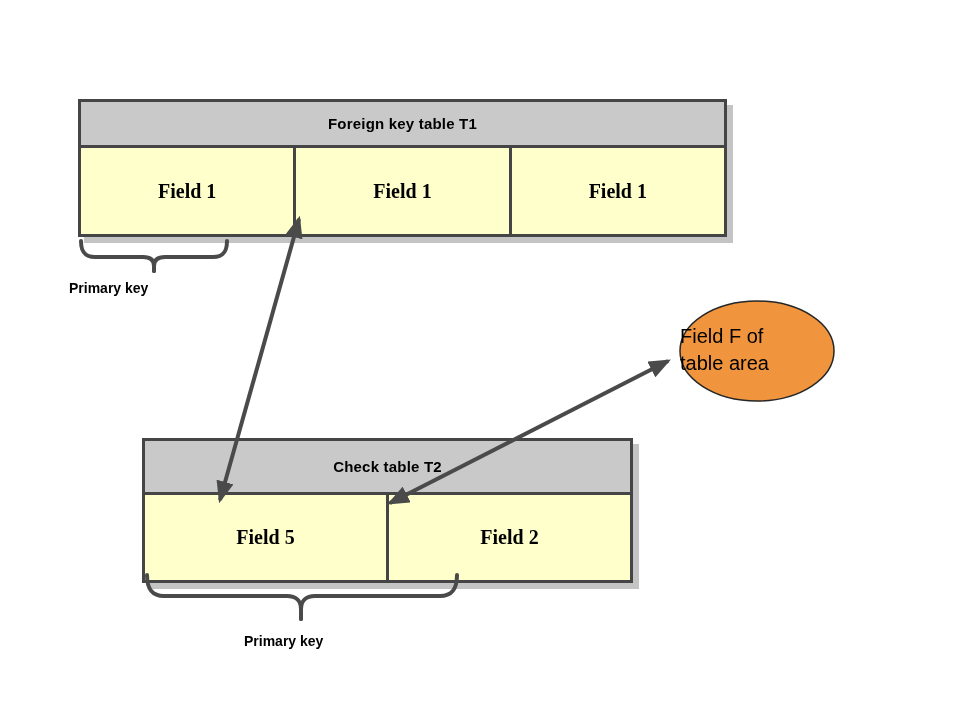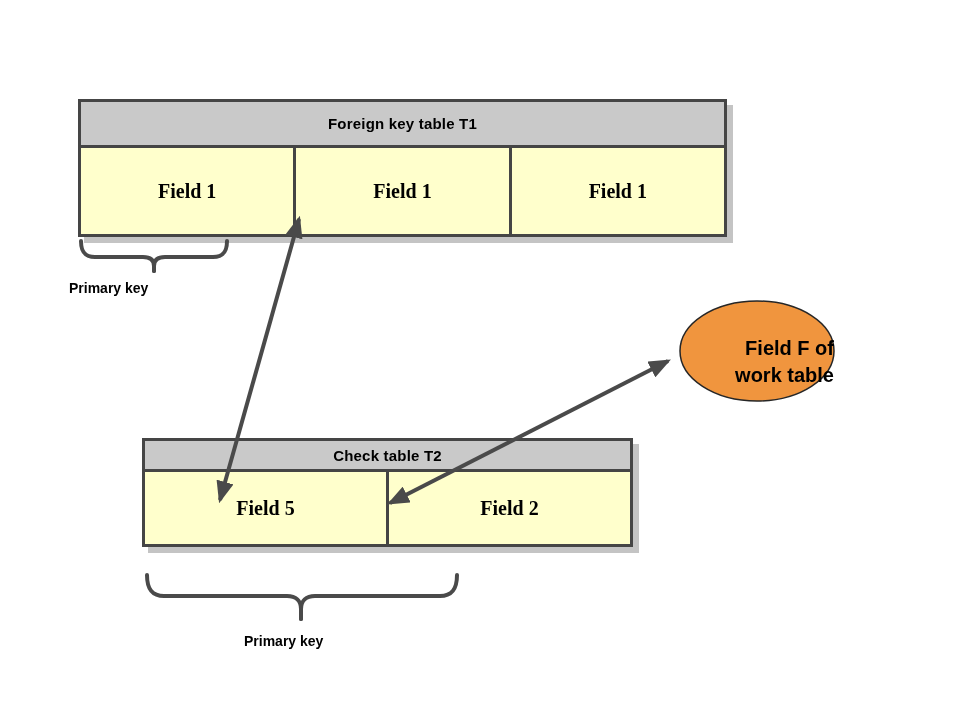--- a/index.html
+++ b/index.html
@@ -53,22 +53,22 @@
   }
   .dbtable .cell + .cell {
     border-left: 3px solid var(--border);
   }
 
   #table-t1 { left: 78px;  top: 99px;  width: 649px; }
   #table-t1 .thead { height: 49px; }
   #table-t1 .trow  { height: 89px; }
 
   #table-t2 { left: 142px; top: 438px; width: 491px; }
-  #table-t2 .thead { height: 34px; }
-  #table-t2 .trow  { height: 75px; }
+  #table-t2 .thead { height: 57px; }
+  #table-t2 .trow  { height: 88px; }
 
   
   #overlay {
     position: absolute;
     left: 0; top: 0;
     width: 960px;
     height: 720px;
     pointer-events: none;
   }
   .connector {
@@ -95,24 +95,24 @@
     font-weight: bold;
     font-size: 14px;
     white-space: nowrap;
   }
   #pk-label-t1 { left: 69px;  top: 280px; }
   #pk-label-t2 { left: 244px; top: 633px; }
 
   #ellipse-label {
     position: absolute;
     left: 680px;
-    top: 335px;
+    top: 323px;
     width: 154px;
-    text-align: right;
-    font-weight: bold;
+    text-align: left;
+    font-weight: normal;
     font-size: 20px;
     line-height: 27px;
   }
 </style>
 </head>
 <body>
 
 <div id="stage">
 
   <div id="table-t1" class="dbtable">
@@ -155,16 +155,16 @@
 
     <ellipse class="work-ellipse" cx="757" cy="351" rx="77" ry="50"></ellipse>
   </svg>
 
   <div id="pk-label-t1" class="free-label">Primary key</div>
 
   <div id="pk-label-t2" class="free-label">Primary key</div>
 
   <div id="ellipse-label">
     <div>Field F of</div>
-    <div>work table</div>
+    <div>table area</div>
   </div>
 
 </div>
 
 </body></html>

